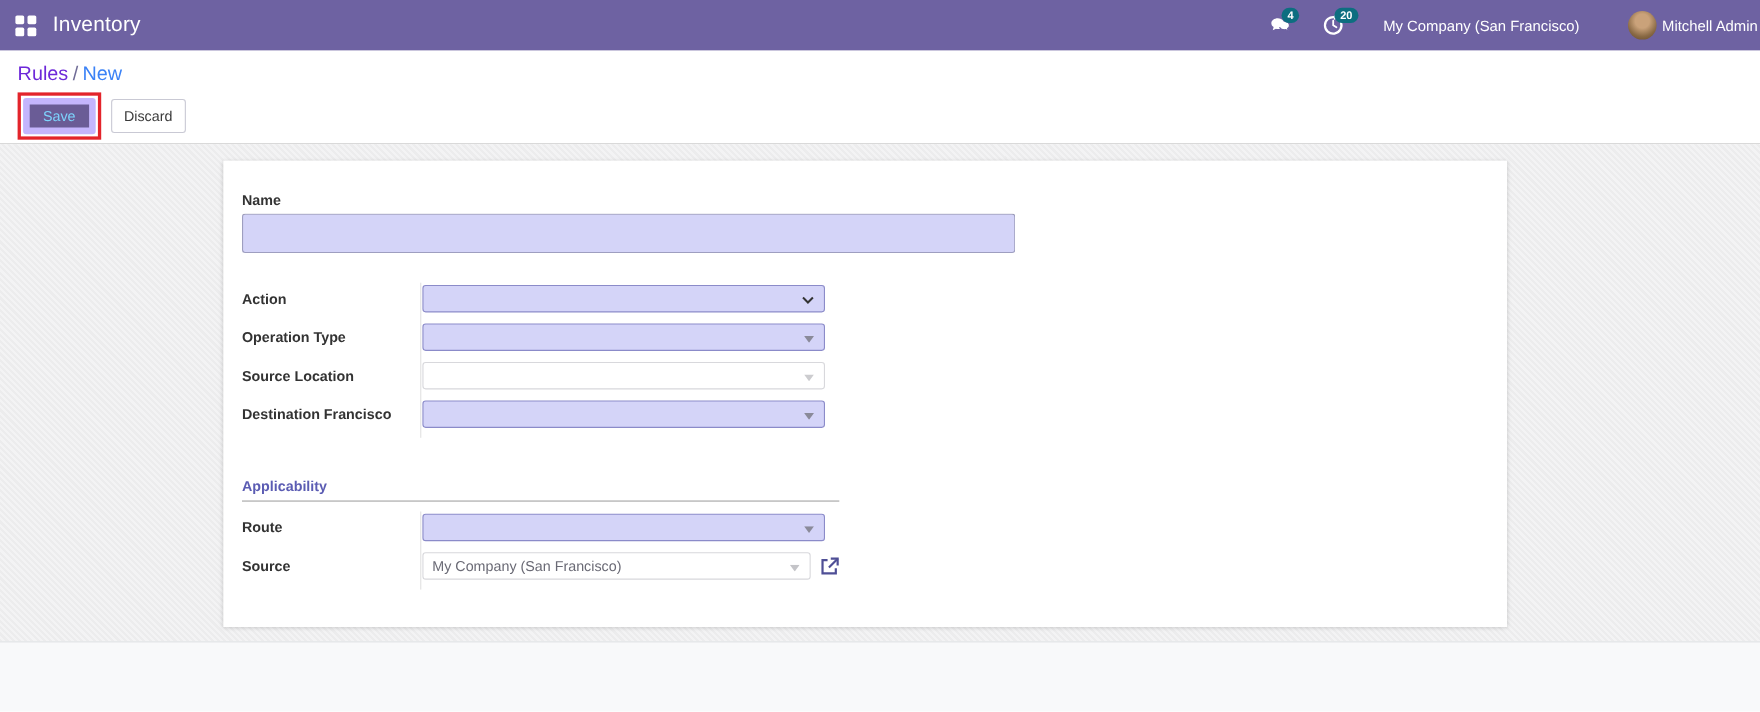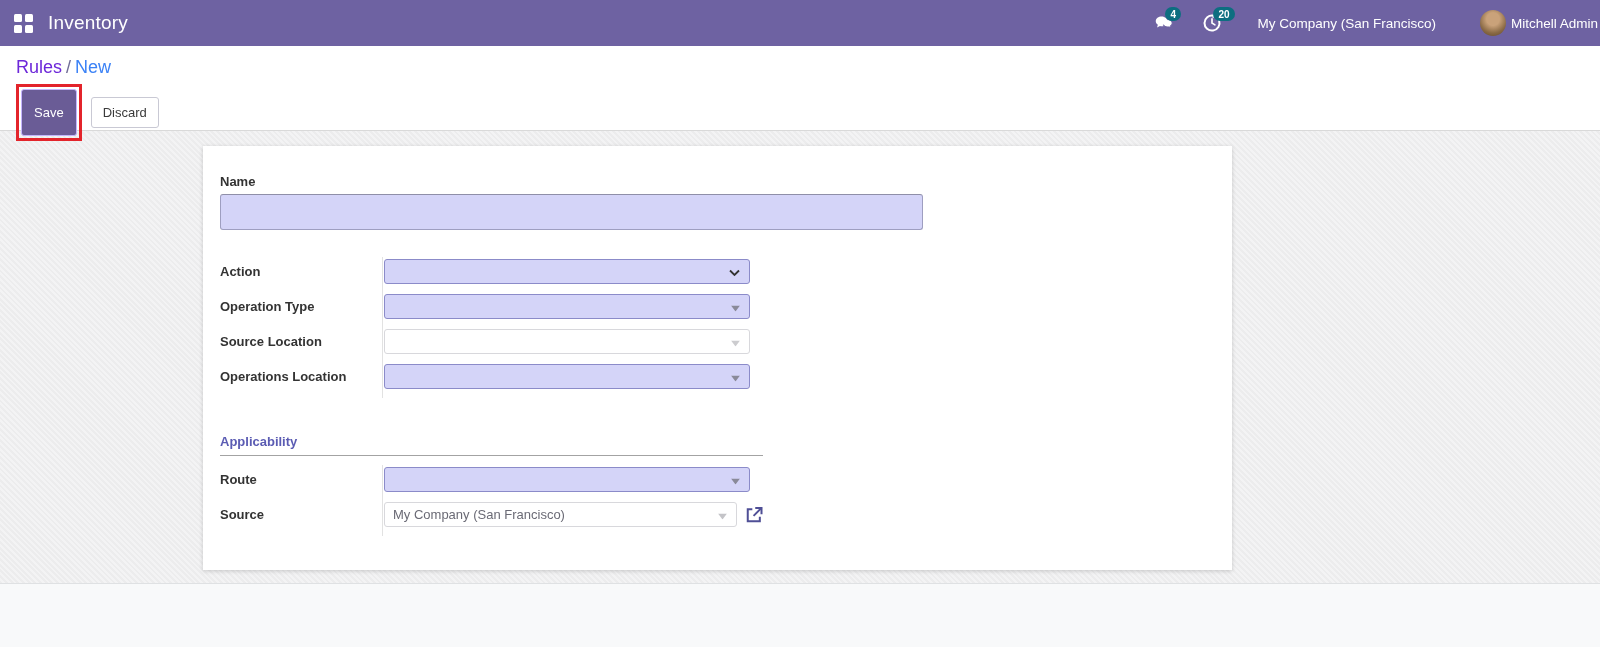--- a/index.html
+++ b/index.html
@@ -24,26 +24,26 @@
 
   
   .control-panel { background:#fff; height:85px; border-bottom:1px solid #d9d9d9; padding:11px 16px 0 16px; }
   .breadcrumb { font-size:18px; }
   .breadcrumb .bc-link { color:#6d28d9; cursor:pointer; }
   .breadcrumb .bc-sep { color:#6f6b96; padding:0 4px; }
   .breadcrumb .bc-current { color:#3b82f6; }
   .cp-buttons { display:flex; align-items:center; margin-top:6px; }
   .red-annotation { border:3px solid #e3242b; padding:2px; display:inline-block; }
   .btn { font-size:13px; border-radius:3px; cursor:pointer; line-height:1; }
-  .btn-save { background:#6a5c96; color:#ffffff; border:1px solid #c4b5fd; padding:16px 12px; }
+  .btn-save { background:#6a5c96; color:#7dd3fc; border:6px solid #c4b5fd; padding:4px 12px; }
   .btn-discard { background:#fff; color:#3a3a3a; border:1px solid #c9c9d4; padding:8px 11px; margin-left:9px; }
 
   
   .content { height:452px; background:repeating-linear-gradient(45deg,#ececed 0px,#ececed 2px,#f3f3f4 2px,#f3f3f4 4px); }
-  .card { position:relative; width:1029px; height:424px; margin-left:203px; top:15px; background:#fff; box-shadow:0 1px 4px rgba(0,0,0,.18); padding:28px 0 0 17px; }
+  .card { position:relative; width:1167px; height:424px; margin-left:203px; top:15px; background:#fff; box-shadow:0 1px 4px rgba(0,0,0,.18); padding:28px 0 0 17px; }
 
   .f-label { font-size:13px; font-weight:bold; color:#333; }
   .name-block .f-label { display:block; margin-bottom:5px; }
   .name-input { width:703px; height:36px; background:#d4d4f8; border:1px solid #9e9ec0; border-top-color:#8f8fa8; border-radius:3px; font-size:14px; padding:0 8px; color:#222; outline:none; }
 
   .o-group { display:grid; grid-template-columns:162px 382px; margin-top:27px; }
   .group-labels { display:flex; flex-direction:column; }
   .group-fields { border-left:1px solid #e2e2e2; padding:2px 0 9px 1px; display:flex; flex-direction:column; gap:10px; }
   .group-labels { padding-top:2px; gap:10px; }
   .row-label { height:25px; line-height:25px; }
@@ -119,21 +119,21 @@
     <div class="name-block">
       <label class="f-label">Name</label>
       <input class="name-input" type="text" value="" style="">
     </div>
 
     <div class="o-group">
       <div class="group-labels">
         <div class="row-label f-label">Action</div>
         <div class="row-label f-label">Operation Type</div>
         <div class="row-label f-label">Source Location</div>
-        <div class="row-label f-label">Operations Location</div>
+        <div class="row-label f-label">Destination Francisco</div>
       </div>
       <div class="group-fields">
         <div class="select-box lav">
           <span class="sb-text"></span>
           <span class="caret">
             <svg width="11" height="7" viewBox="0 0 11 7">
                 <path d="M1 1l4.5 4.5L10 1" stroke="#333" stroke-width="1.8" fill="none"></path>
               </svg>
           </span>
         </div>

